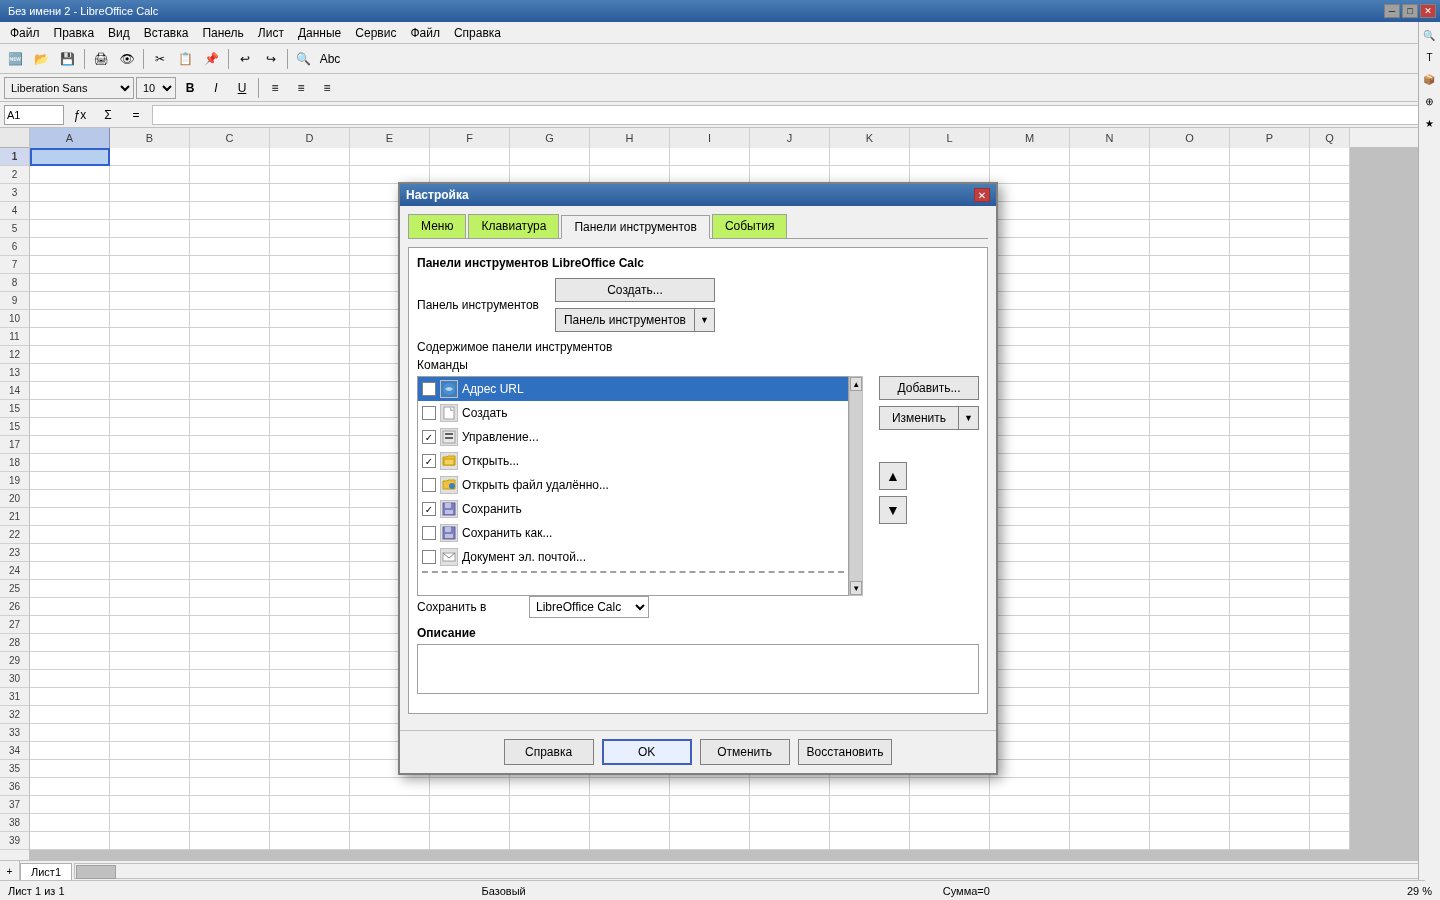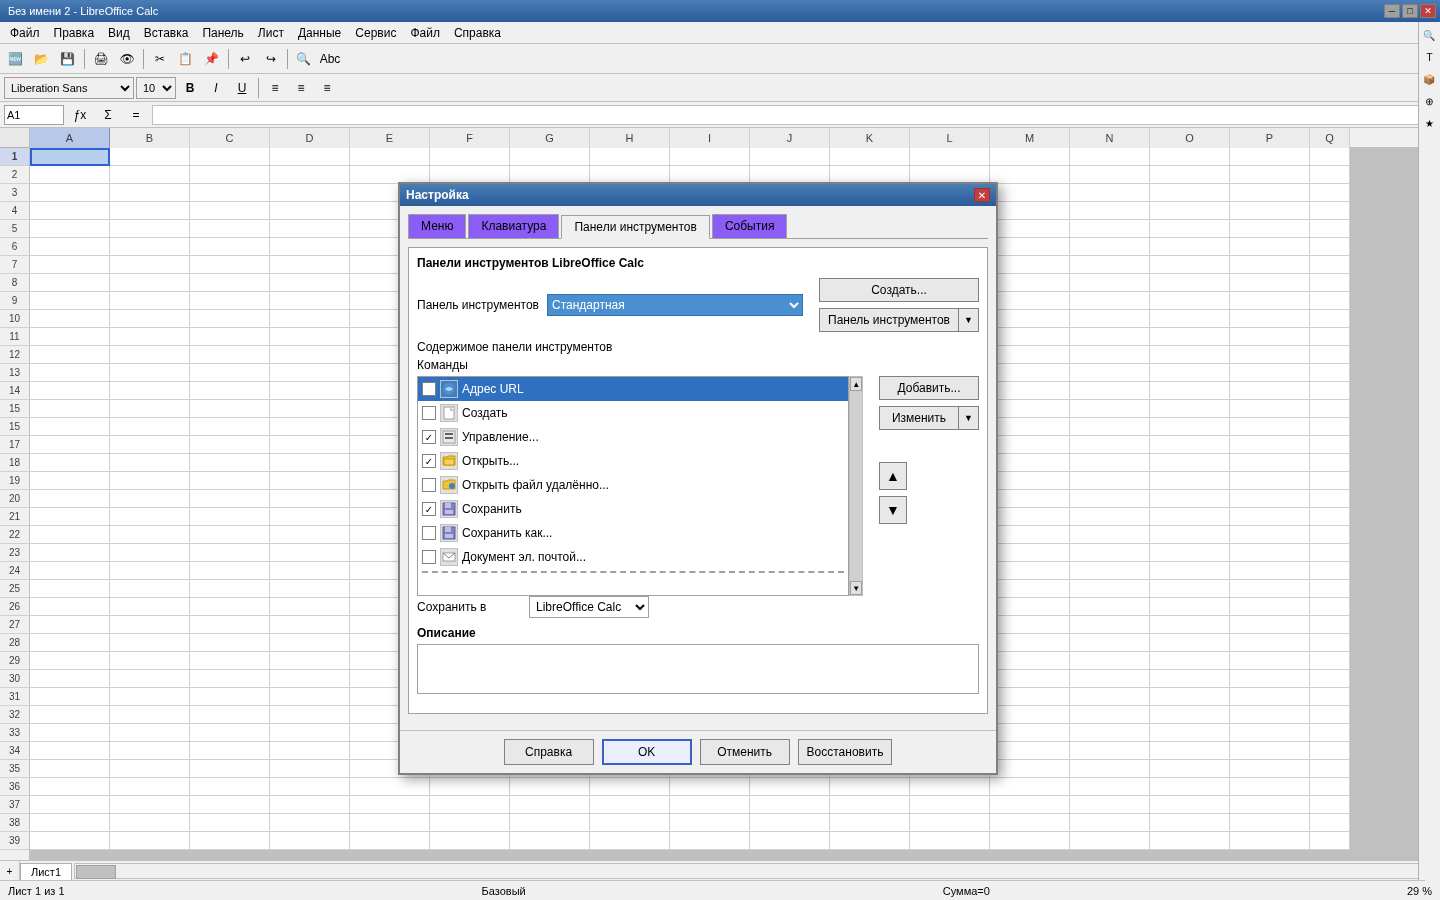--- a/index.html
+++ b/index.html
@@ -253,21 +253,21 @@
     
     .dialog-tabs {
       display: flex;
       border-bottom: 1px solid #a0a0a0;
       margin-bottom: 8px;
     }
     .dialog-tab {
       padding: 4px 12px;
       border: 1px solid #a0a0a0;
       border-bottom: none;
-      background: #8b5cf6;
+      background: #bef264;
       cursor: pointer;
       font-size: 12px;
       margin-right: 2px;
     }
     .dialog-tab.active {
       background: #f0f0f0;
       border-bottom: 1px solid #f0f0f0;
       position: relative;
       top: 1px;
     }
@@ -1364,25 +1364,20 @@
         <div class="dialog-tab active">Панели инструментов</div>
         <div class="dialog-tab">События</div>
       </div>
 
       <div style="border:1px solid #a0a0a0;padding:8px;background:white;margin-bottom:8px;">
 
         <div class="dialog-section-title">Панели инструментов LibreOffice Calc</div>
 
         <div class="form-row">
           <span class="form-label">Панель инструментов</span>
-          <div style="flex:1;display:flex;align-items:center;">
-            <select style="flex:1;height:22px;background:#4a90d0;color:white;border:1px solid #3070b0;font-size:12px;">
-              <option>Стандартная</option>
-            </select>
-          </div>
           <div class="dialog-right-btns">
             <button class="dialog-btn">Создать...</button>
             <div class="dialog-btn-with-arrow">
               <button class="dialog-btn" style="min-width:80px;">Панель инструментов</button>
               <button class="dialog-btn-arrow">▼</button>
             </div>
           </div>
         </div>
 
         <div style="font-size:12px;margin-bottom:4px;">Содержимое панели инструментов</div>

